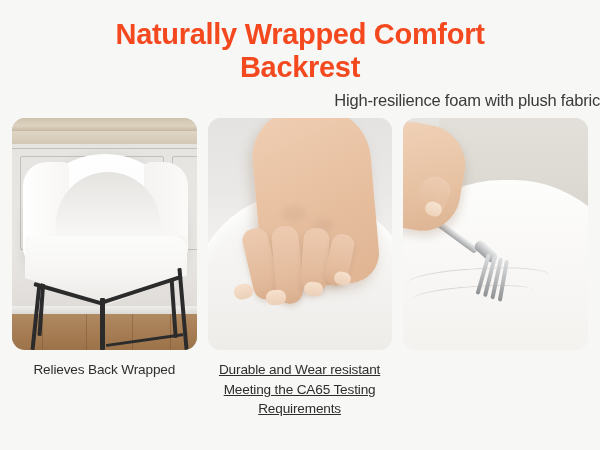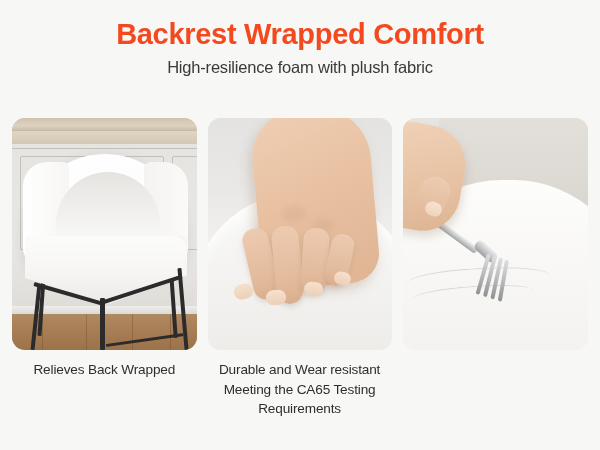--- a/index.html
+++ b/index.html
@@ -28,20 +28,21 @@
     letter-spacing: -0.3px;
     margin: 0 auto;
     width: 520px;
   }
   .subtitle {
     color: #3a3a3a;
     font-size: 16.5px;
     line-height: 20px;
     margin-top: 6px;
     letter-spacing: -0.2px;
+    text-align: right;
   }
 
   
   .panels {
     position: absolute;
     top: 118px;
     left: 12px;
     width: 576px;
     height: 232px;
     display: flex;
@@ -311,28 +312,30 @@
     width: 184.6px;
     text-align: center;
     color: #2e2e2e;
     font-size: 13.6px;
     line-height: 19.5px;
     letter-spacing: -0.15px;
   }
   .caption.wide {
     width: 196px;
     margin-left: -6px;
+    text-decoration: underline;
   }
 </style>
 </head>
 <body>
 
 <div class="header">
   <div class="headline">
-    <span>Backrest Wrapped Comfort</span><br>
+    <span>Naturally Wrapped Comfort</span><br>
+    <span>Backrest</span>
   </div>
   <div class="subtitle">High-resilience foam with plush fabric</div>
 </div>
 
 <div class="panels">
 
   <div class="panel">
     <div class="p1-wall"></div>
     <div class="p1-counter-stone"></div>
     <div class="p1-counter-top"></div>

